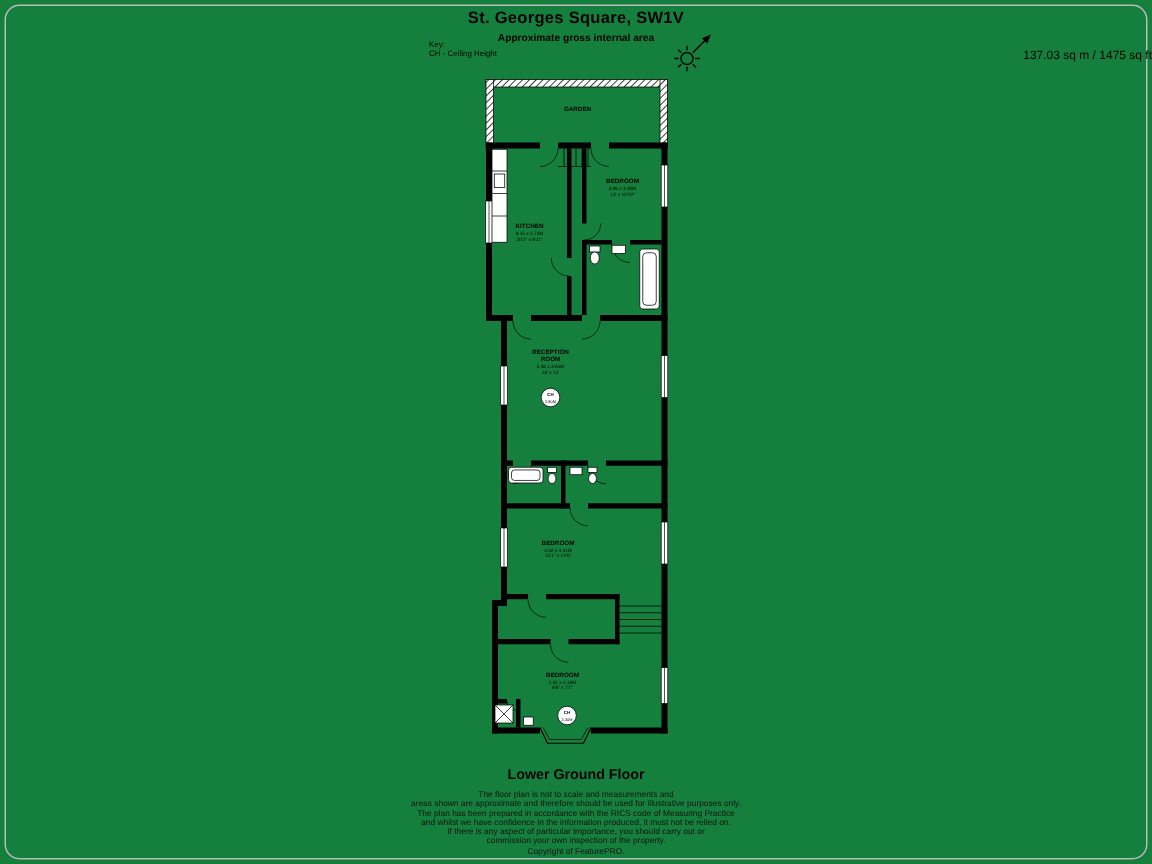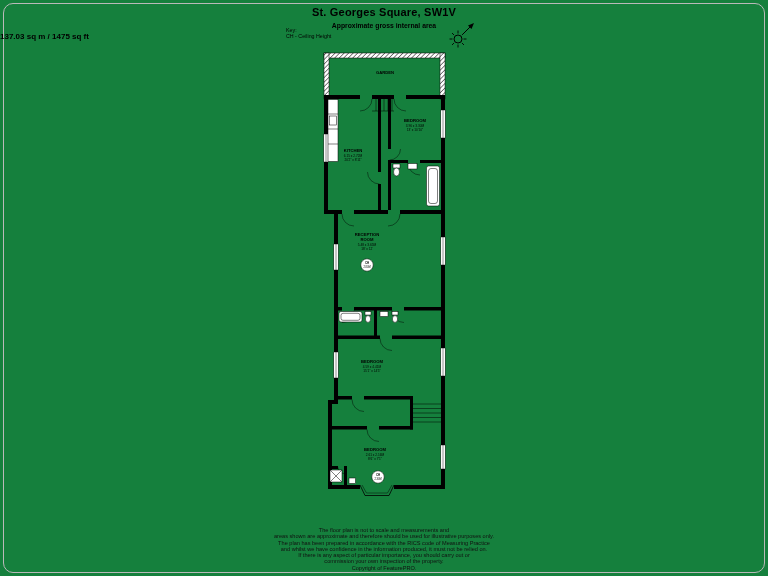--- a/index.html
+++ b/index.html
@@ -2,21 +2,21 @@
 <html><head>
 <meta charset="utf-8">
 <style>
   * { margin:0; padding:0; box-sizing:border-box; }
   html,body { background:#fff; }
   body { font-family:"Liberation Sans", sans-serif; color:#000; }
   .page { position:relative; width:768px; height:576px; background:#15803d; overflow:hidden; }
   .page-border { position:absolute; inset:3px; border:1.5px solid #b9b9b9; border-radius:10px; }
   .title { position:absolute; top:6px; left:0; width:100%; text-align:center; font-size:11px; font-weight:bold; letter-spacing:.2px; }
   .subtitle { position:absolute; top:22px; left:0; width:100%; text-align:center; font-size:6.8px; font-weight:bold; }
-  .area { position:absolute; top:32px; left:0; width:100%; text-align:left; font-size:8px; font-weight:bold; }
+  .area { position:absolute; top:32px; left:0; width:100%; text-align:right; font-size:8px; font-weight:normal; }
   .key { position:absolute; left:286px; top:27px; font-size:5.3px; line-height:6.2px; }
   .sun { position:absolute; left:447px; top:20px; }
   .plan { position:absolute; left:322px; top:52px; }
   .floor-label { position:absolute; top:511px; left:0; width:100%; text-align:center; font-size:9.5px; font-weight:bold; }
   .disclaimer { position:absolute; top:527px; left:0; width:100%; text-align:center; font-size:5.6px; line-height:6.3px; color:#111; }
   svg text { font-family:"Liberation Sans", sans-serif; fill:#000; }
   .rname  { font-size:4.2px; font-weight:bold; }
   .rdim   { font-size:3.2px; }
   .chlabel{ font-size:2.9px; font-weight:bold; }
   .chval  { font-size:2.6px; }
@@ -202,20 +202,21 @@
       <text class="chlabel" text-anchor="middle" x="45" y="212">CH</text>
       <text class="chval" text-anchor="middle" x="45" y="216.4">2.80M</text>
     </g>
     <g>
       <circle cx="56" cy="425" r="6.2" fill="#fff" stroke="#000" stroke-width="0.5"></circle>
       <text class="chlabel" text-anchor="middle" x="56" y="424">CH</text>
       <text class="chval" text-anchor="middle" x="56" y="428.4">2.30M</text>
     </g>
   </svg>
 
+  <div class="floor-label">Lower Ground Floor</div>
 
   <div class="disclaimer">
     <div>The floor plan is not to scale and measurements and</div>
     <div>areas shown are approximate and therefore should be used for illustrative purposes only.</div>
     <div>The plan has been prepared in accordance with the RICS code of Measuring Practice</div>
     <div>and whilst we have confidence in the information produced, it must not be relied on.</div>
     <div>If there is any aspect of particular importance, you should carry out or</div>
     <div>commission your own inspection of the property.</div>
     <div>Copyright of FeaturePRO.</div>
   </div>

